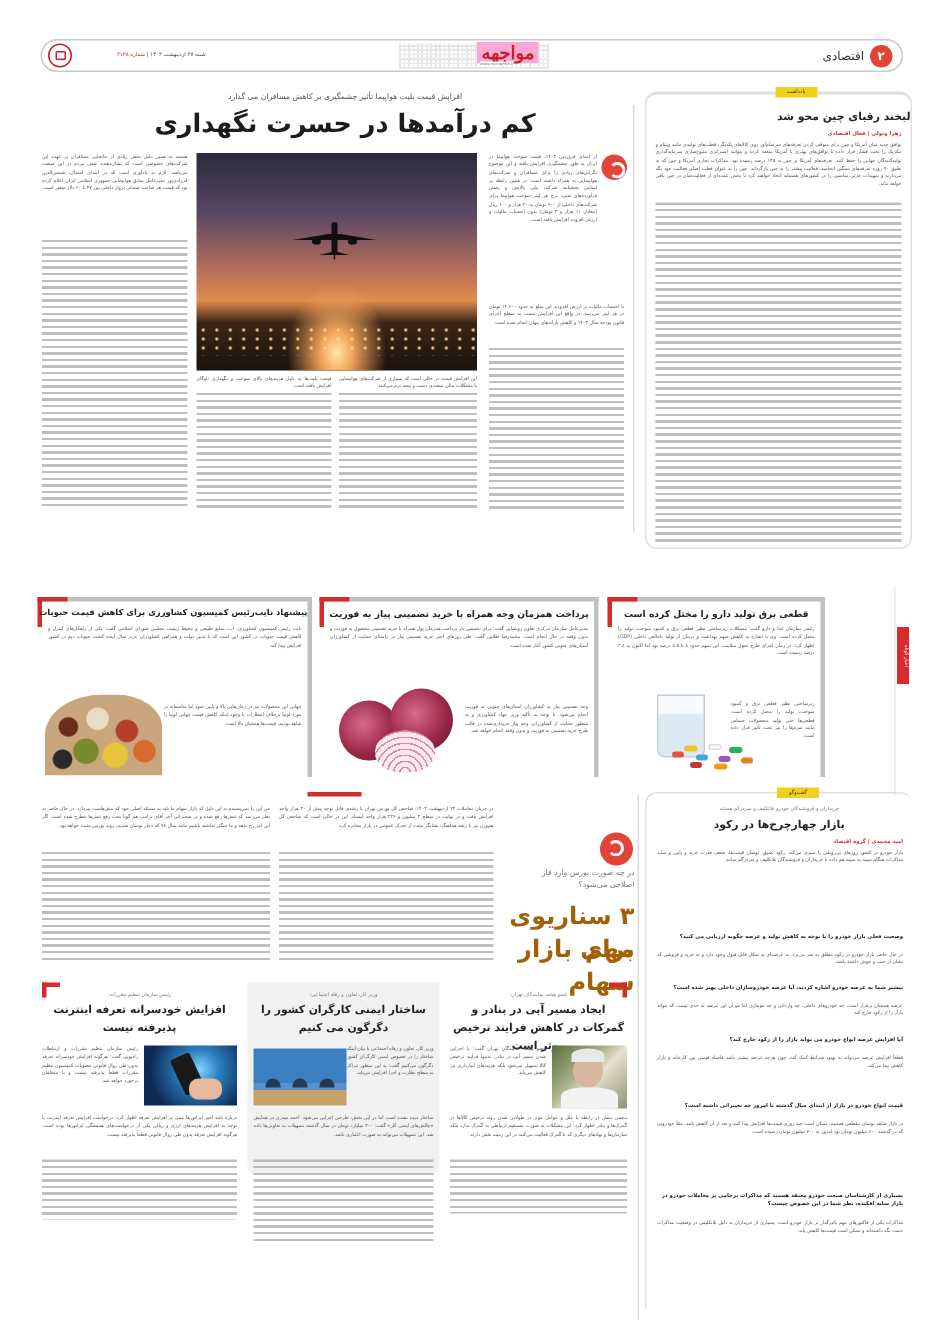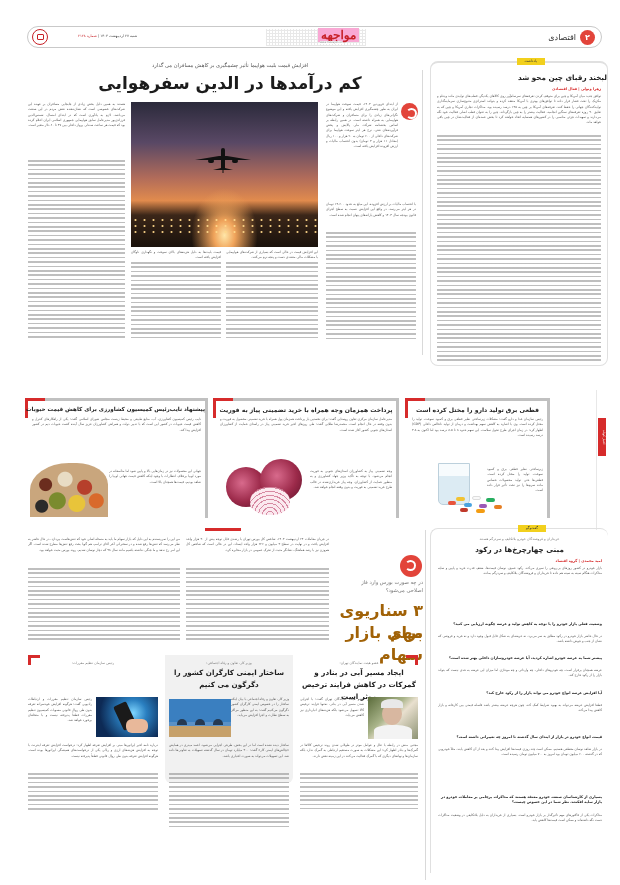--- a/index.html
+++ b/index.html
@@ -76,21 +76,21 @@
     <span>شنبه ۲۷ اردیبهشت ۱۴۰۳</span>
     <span> | </span>
     <span class="issue">شماره ۲۱۲۸</span>
   </div>
   <div class="abs hdr-circle">
       <i></i>
     </div>
 </div>
 
 <div class="abs kicker">افزایش قیمت بلیت هواپیما تأثیر چشمگیری بر کاهش مسافران می گذارد</div>
-<div class="abs main-title">کم درآمدها در الدین سفرهوایی</div>
+<div class="abs main-title">کم درآمدها در حسرت نگهداری</div>
 
 <div class="abs red-badge" style="right:202px; top:103px;"></div>
 <div class="abs txt" style="left:326px; top:102px; width:72px; height:96px;">از ابتدای فروردین ۱۴۰۳، قیمت سوخت هواپیما در ایران به طور چشمگیری افزایش یافته و این موضوع نگرانی‌های زیادی را برای مسافران و شرکت‌های هواپیمایی به همراه داشته است. در همین رابطه بر اساس بخشنامه شرکت ملی پالایش و پخش فرآورده‌های نفتی، نرخ هر لیتر سوخت هواپیما برای شرکت‌های داخلی از ۶۰۰ تومان به ۲۰ هزار و ۱۰۰ ریال (معادل ۱۱ هزار و ۳ تومان) بدون احتساب مالیات و ارزش افزوده افزایش یافته است.</div>
 <div class="abs txt" style="left:326px; top:202px; width:90px; height:140px;">با احتساب مالیات بر ارزش افزوده، این مبلغ به حدود ۱۴.۶۰۰ تومان در هر لیتر می‌رسد. در واقع این افزایش نسبت به سطح اجرای قانون بودجه سال ۱۴۰۳ و کاهش یارانه‌های پنهان انجام شده است.</div>
 <div class="abs lines" style="left:326px; top:232px; width:90px; height:108px;"></div>
 
 <div class="abs hero">
   <svg class="abs plane" viewBox="0 0 60 30">
     <rect x="28" y="4" width="4" height="22" rx="2" fill="#111"></rect>
     <polygon points="2,16 58,16 34,12 26,12" fill="#111"></polygon>
@@ -166,21 +166,21 @@
       radial-gradient(circle at 15% 80%, #2a2a2a 0 6px, transparent 7px),
       #c9a67d;"></div>
 </div>
 
 <div class="abs tab-red" style="left:598px; top:418px; width:8px; height:38px;">اخبار کوتاه</div>
 <div class="abs sep-vert" style="left:596px; top:390px; height:140px; background:#e8e8e8;"></div>
 
 <div class="abs" style="left:430px; top:528px; width:178px; height:345px; border-top:1px solid #e0e0e0; border-left:1px solid #e0e0e0; border-radius:8px 8px 0 0;">
   <div class="abs tag" style="right:62px; top:-4px;">گفت‌وگو</div>
   <div class="abs bt-kicker" style="left:0; right:0; top:8px;">خریداران و فروشندگان خودرو بلاتکلیف و سردرگم هستند</div>
-  <div class="abs side-title" style="top:16px;">مبنی چهارچرخ‌ها در رکود</div>
+  <div class="abs side-title" style="top:16px;">بازار چهارچرخ‌ها در رکود</div>
   <div class="abs byline" style="right:6px; top:30px;">امید محمدی | گروه اقتصاد</div>
   <div class="abs txt" style="right:6px; top:37px; width:164px; height:54px;">بازار خودرو در کشور روزهای بی‌رونقی را سپری می‌کند. رکود عمیق، نوسان قیمت‌ها، ضعف قدرت خرید و پایین و سایه مذاکرات هنگام سینه به سینه هم داده تا خریداران و فروشندگان بلاتکلیف و سردرگم بمانند.</div>
 
   <div class="abs q" style="right:6px; top:93px; width:164px;">وضعیت فعلی بازار خودرو را با توجه به کاهش تولید و عرضه چگونه ارزیابی می کنید؟</div>
   <div class="abs txt" style="right:6px; top:105px; width:164px; height:22px;">در حال حاضر بازار خودرو در رکود مطلق به سر می‌برد. نه عرضه‌ای به شکل قابل قبول وجود دارد و نه خرید و فروشی که نشان از جنب و جوش داشته باشد.</div>
   <div class="abs q" style="right:6px; top:127px; width:164px;">پیشتر شما به عرضه خودرو اشاره کردید، آیا عرضه خودروسازان داخلی بهتر شده است؟</div>
   <div class="abs txt" style="right:6px; top:139px; width:164px; height:22px;">عرضه همچنان برقرار است، چه خودروهای داخلی، چه وارداتی و چه مونتاژی اما میزان این عرضه به حدی نیست که بتواند بازار را از رکود خارج کند.</div>
   <div class="abs q" style="right:6px; top:162px; width:164px;">آیا افزایش عرضه انواع خودرو می تواند بازار را از رکود خارج کند؟</div>
   <div class="abs txt" style="right:6px; top:174px; width:164px; height:30px;">قطعاً افزایش عرضه می‌تواند به بهبود شرایط کمک کند، چون هرچه عرضه بیشتر باشد فاصله قیمتی بین کارخانه و بازار کاهش پیدا می‌کند.</div>
   <div class="abs q" style="right:6px; top:206px; width:164px;">قیمت انواع خودرو در بازار از ابتدای سال گذشته تا امروز چه تغییراتی داشته است؟</div>
@@ -225,20 +225,21 @@
     <div class="abs" style="left:44px; top:20px; width:10px; height:6px; border-radius:6px 6px 0 0; background:#263a52;"></div>
   </div>
   <div class="abs txt" style="left:4px; right:4px; top:88px; height:30px;">ساختار دیده نشده است اما در این بخش، طرحی اجرایی می‌شود. احمد میدری در همایش «چالش‌های ایمنی کار» گفت: ۳۰۰ میلیارد تومان در سال گذشته تسهیلات به تعاونی‌ها داده شد. این تسهیلات می‌تواند به صورت اعتباری باشد.</div>
   <div class="abs lines" style="left:4px; right:4px; top:118px; height:56px;"></div>
 </div>
 
 <div class="abs" style="left:28px; top:655px; width:130px; height:200px;">
   <div class="abs box-accent-h" style="left:0; top:0; width:12px;"></div>
   <div class="abs box-accent" style="left:0; top:0; height:10px;"></div>
   <div class="abs bt-kicker" style="left:0; right:0; top:6px;">رئیس سازمان تنظیم مقررات:</div>
+  <div class="abs bt-title" style="left:6px; right:6px; top:12px;">افزایش خودسرانه تعرفه اینترنت پذیرفته نیست</div>
   <div class="abs" style="right:0; top:42px; width:62px; height:40px; background:radial-gradient(circle at 60% 40%, #7fd6ff 0, #2a7fc0 30%, #0d2a55 75%);">
     <div class="abs" style="left:22px; top:6px; width:14px; height:26px; border-radius:2px; background:#1a1a1a; transform:rotate(-25deg);"></div>
     <div class="abs" style="left:30px; top:22px; width:22px; height:14px; border-radius:6px; background:#e8b89a;"></div>
   </div>
   <div class="abs txt" style="left:0; top:42px; width:64px; height:44px;">رئیس سازمان تنظیم مقررات و ارتباطات رادیویی گفت: هرگونه افزایش خودسرانه تعرفه بدون طی روال قانونی مصوبات کمیسیون تنظیم مقررات قطعاً پذیرفته نیست و با متخلفان برخورد خواهد شد.</div>
   <div class="abs txt" style="left:0; top:88px; width:130px; height:30px;">درباره نامه اخیر اپراتورها مبنی بر افزایش تعرفه اظهار کرد: درخواست افزایش تعرفه اینترنت با توجه به افزایش هزینه‌های ارزی و ریالی یکی از درخواست‌های همیشگی اپراتورها بوده است. هرگونه افزایش تعرفه بدون طی روال قانونی قطعاً پذیرفته نیست.</div>
   <div class="abs lines" style="left:0; top:118px; width:130px; height:40px;"></div>
 </div>
 
 </body></html>

